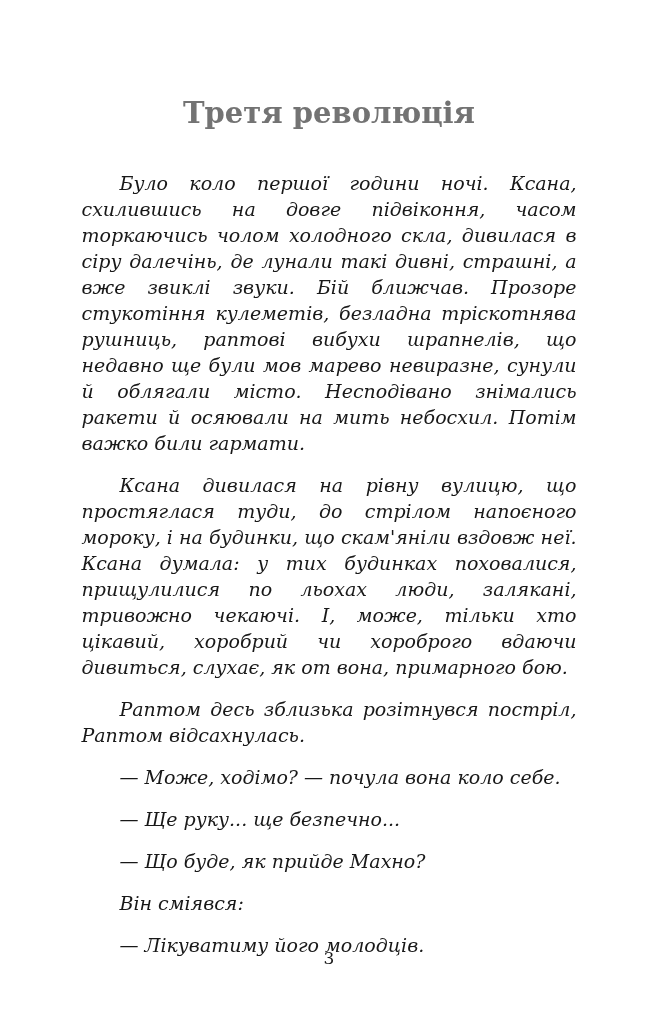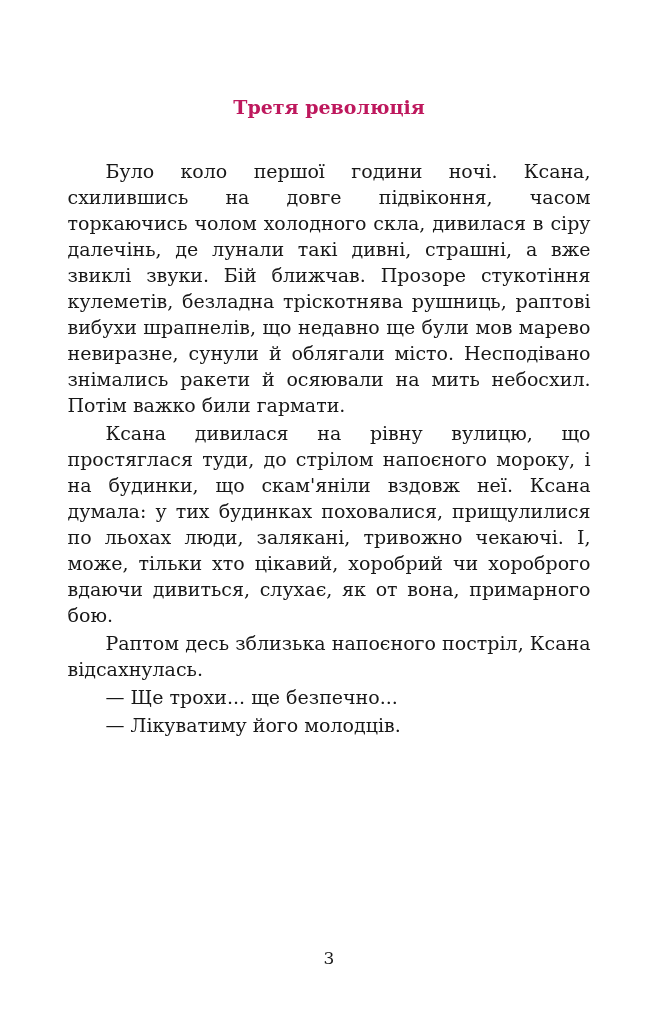--- a/index.html
+++ b/index.html
@@ -12,56 +12,60 @@
       width: 658px;
       height: 1024px;
       margin: 0 auto;
       background: #ffffff;
       color: #111111;
       overflow: hidden;
     }
     .chapter-title {
       margin-top: 96px;
       text-align: center;
-      font-size: 19px;
+      font-size: 29px;
       font-weight: bold;
-      color: #be185d;
+      color: #737373;
       font-family: "DejaVu Serif", "Liberation Serif", serif;
     }
     .text-block {
       width: 527px;
       margin: 40px auto 0 auto;
       font-size: 19px;
       line-height: 26px;
       text-align: justify;
       color: #181818;
       hyphens: auto;
       -webkit-hyphens: auto;
     }
     .text-block p {
       text-indent: 38px;
-      margin: 2px;
+      margin: 16px;
+      font-style: italic;
     }
     .page-number {
       position: absolute;
       bottom: 56px;
       left: 0;
       width: 100%;
       text-align: center;
       font-size: 17px;
       color: #181818;
     }
   </style>
 </head>
 <body>
 
 <div class="book-page">
   <h1 class="chapter-title">Третя революція</h1>
   <div class="text-block">
     <p>Було коло першої години ночі. Ксана, схилившись на довге підвіконня, часом торкаючись чолом холодного скла, дивилася в сіру далечінь, де лунали такі дивні, страшні, а вже звиклі звуки. Бій ближчав. Прозоре стукотіння кулеметів, безладна тріскотнява рушниць, раптові вибухи шрапнелів, що недавно ще були мов марево невиразне, сунули й облягали місто. Несподівано знімались ракети й осяювали на мить небосхил. Потім важко били гармати.</p>
     <p>Ксана дивилася на рівну вулицю, що простяглася туди, до стрілом напоєного мороку, і на будинки, що скам'яніли вздовж неї. Ксана думала: у тих будинках поховалися, прищулилися по льохах люди, залякані, тривожно чекаючі. І, може, тільки хто цікавий, хоробрий чи хороброго вдаючи дивиться, слухає, як от вона, примарного бою.</p>
-    <p>Раптом десь зблизька напоєного постріл, Ксана відсахнулась.</p>
-    <p>— Ще трохи... ще безпечно...</p>
+    <p>Раптом десь зблизька розітнувся постріл, Раптом відсахнулась.</p>
+    <p>— Може, ходімо? — почула вона коло себе.</p>
+    <p>— Ще руку... ще безпечно...</p>
+    <p>— Що буде, як прийде Махно?</p>
+    <p>Він сміявся:</p>
     <p>— Лікуватиму його молодців.</p>
 
   </div>
   <div class="page-number">3</div>
 </div>
 
 </body></html>

